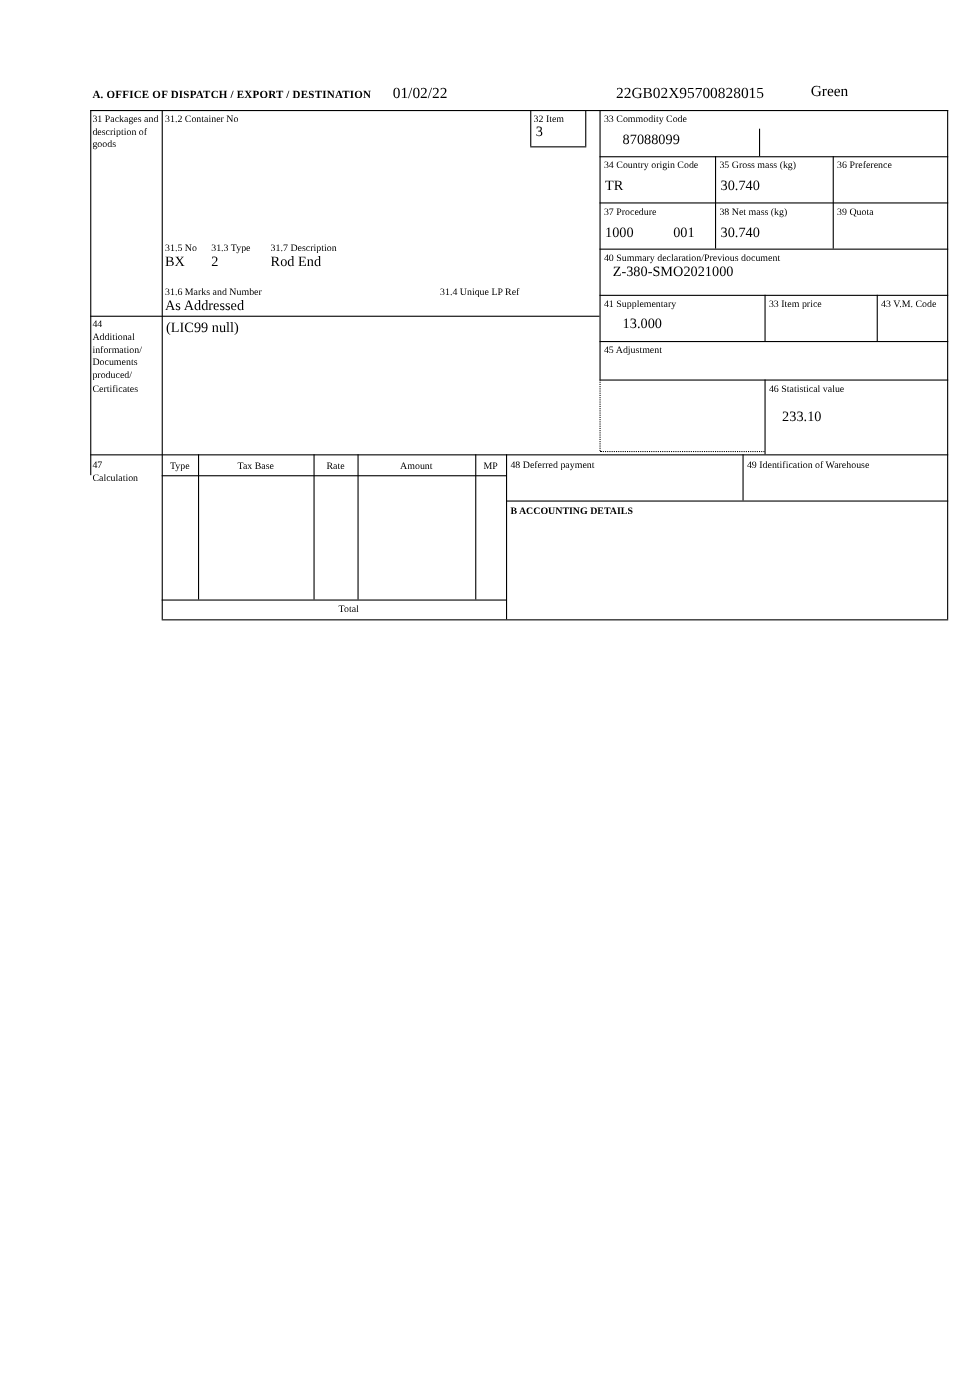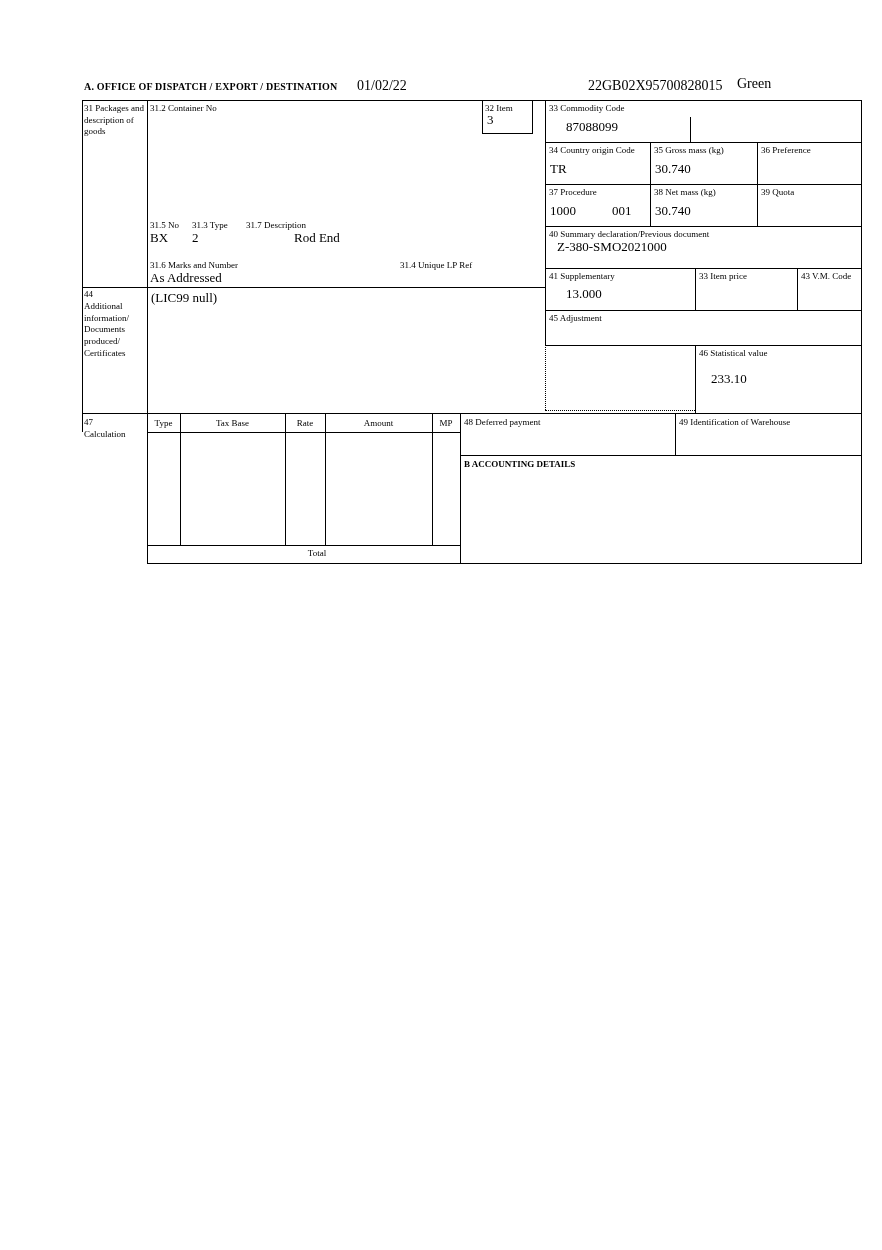--- a/index.html
+++ b/index.html
@@ -24,21 +24,21 @@
   .center { text-align:center; }
   .bold { font-weight:bold; }
 </style>
 </head>
 <body>
 
 <div class="page">
 
   <div class="hdr-title" style="left:84px; top:81px;">A.  OFFICE OF DISPATCH / EXPORT / DESTINATION</div>
   <div class="hdr-val" style="left:357px; top:78px;">01/02/22</div>
-  <div class="hdr-val" style="left:588px; top:78px;text-align:right;">22GB02X95700828015</div>
+  <div class="hdr-val" style="left:560px; top:78px;text-align:right;">22GB02X95700828015</div>
   <div class="hdr-val" style="left:737px; top:76px;">Green</div>
 
   <div class="hline" style="left:82px; top:100px; width:780px;"></div>
   <div class="vline" style="left:861px; top:100px; height:463px;"></div>
   <div class="vline" style="left:82px; top:100px; height:332px;"></div>
   <div class="vline" style="left:147px; top:100px; height:463px;"></div>
   <div class="hline" style="left:82px; top:287px; width:463px;"></div>
 
   <div class="vline" style="left:482px; top:100px; height:33px;"></div>
   <div class="vline" style="left:532px; top:100px; height:33px;"></div>
@@ -80,21 +80,21 @@
 
   <div class="lbl" style="left:150px; top:103px;">31.2 Container No</div>
   <div class="lbl" style="left:485px; top:103px;">32 Item</div>
   <div class="val" style="left:487px; top:113px;">3</div>
 
   <div class="lbl" style="left:150px; top:220px;">31.5 No</div>
   <div class="lbl" style="left:192px; top:220px;">31.3 Type</div>
   <div class="lbl" style="left:246px; top:220px;">31.7 Description</div>
   <div class="val" style="left:150px; top:231px;">BX</div>
   <div class="val" style="left:192px; top:231px;">2</div>
-  <div class="val" style="left:246px; top:231px;margin-left:48px;">Rod End</div>
+  <div class="val" style="left:246px; top:231px;">Rod End</div>
 
   <div class="lbl" style="left:150px; top:260px;">31.6 Marks and Number</div>
   <div class="lbl" style="left:400px; top:260px;">31.4 Unique LP Ref</div>
   <div class="val" style="left:150px; top:271px;">As Addressed</div>
 
   <div class="val" style="left:151px; top:291px;">(LIC99 null)</div>
 
   <div class="lbl" style="left:549px; top:103px;">33 Commodity Code</div>
   <div class="val" style="left:566px; top:120px;">87088099</div>
 

